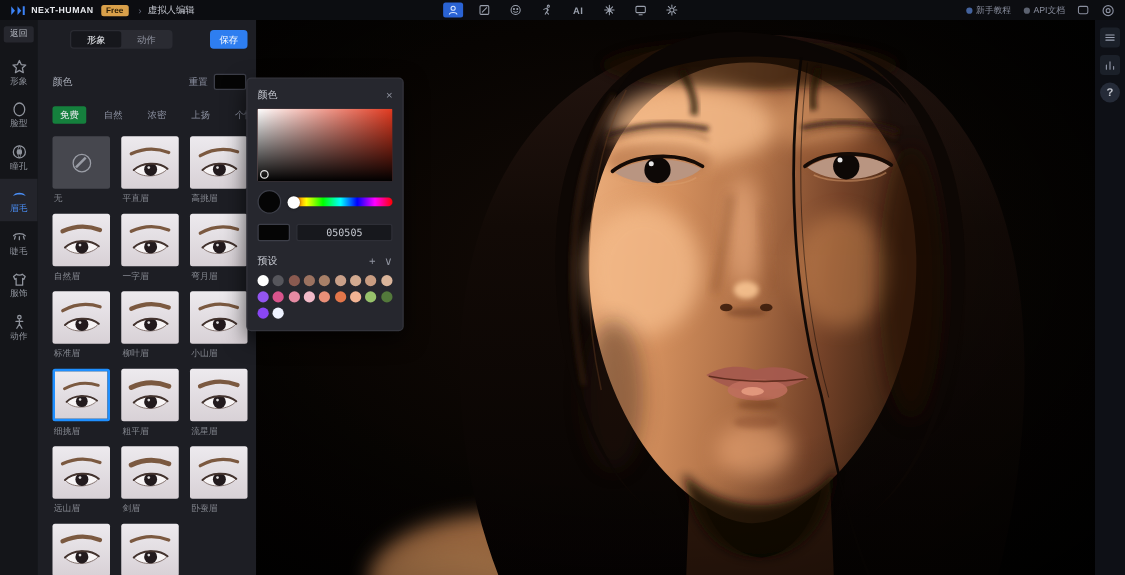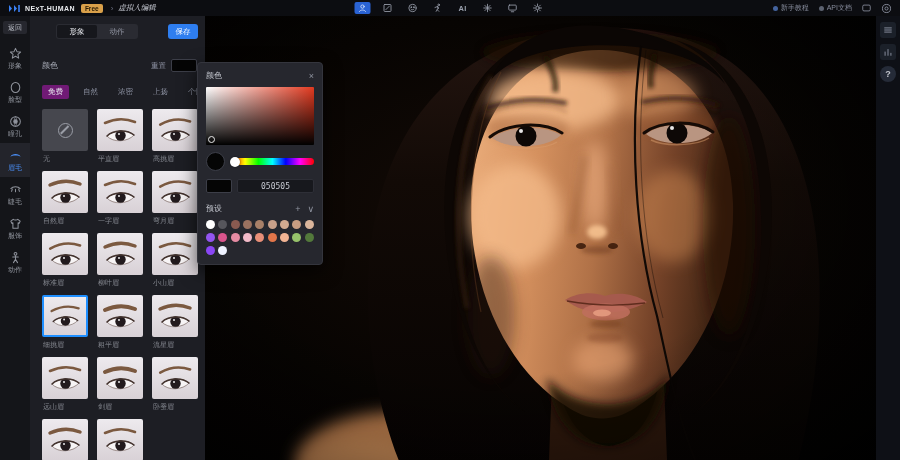--- a/index.html
+++ b/index.html
@@ -6,21 +6,21 @@
   *{box-sizing:border-box;}
   #app{position:relative;width:900px;height:460px;background:#0b0c0f;font-family:"Liberation Sans",sans-serif;overflow:hidden;user-select:none;}
 
   
   header{height:16px;display:flex;align-items:center;background:#0c0d11;padding:0 8px;position:relative;z-index:30;}
   .tb-left{display:flex;align-items:center;gap:4px;}
   .logo-mark svg{display:block;}
   .logo-text{color:#e8eaee;font-size:7px;font-weight:bold;letter-spacing:.4px;}
   .badge{background:#d9a04a;color:#2a1c05;font-size:6.5px;font-weight:bold;padding:0 4px;height:9px;line-height:9px;border-radius:2px;margin-left:2px;}
   .crumb-sep{color:#6b7080;font-size:8px;margin:0 1px 0 4px;}
-  .crumb{color:#c6c9d2;font-size:7.5px;font-style:italic;}
+  .crumb{color:#c6c9d2;font-size:7.5px;}
   .tb-center{position:absolute;left:50%;top:0;height:16px;transform:translateX(-50%);display:flex;align-items:center;gap:9px;}
   .tool-btn{width:16px;height:12px;display:flex;align-items:center;justify-content:center;border-radius:2px;color:#9aa0ad;background:transparent;border:none;padding:0;}
   .tool-btn.active{background:#2a63d4;color:#d9e6ff;}
   .tool-btn .ai{font-size:7.5px;font-weight:bold;letter-spacing:.3px;}
   .tb-right{margin-left:auto;display:flex;align-items:center;gap:9px;}
   .tb-links{display:flex;align-items:center;gap:10px;}
   .tb-link{display:flex;align-items:center;gap:3px;color:#878c9c;font-size:7px;cursor:pointer;}
   .tb-link .dot{width:5px;height:5px;border-radius:50%;background:#44639e;display:inline-block;}
   .tb-link:nth-child(2) .dot{background:#5c6270;}
   .icon-btn{color:#8b90a0;background:none;border:none;padding:0;display:flex;align-items:center;}
@@ -44,21 +44,21 @@
   .tab{width:40px;height:13px;line-height:13px;text-align:center;font-size:7.5px;color:#9195a2;border-radius:2px;cursor:pointer;}
   .tab.sel{background:#16171c;color:#e9ebf0;}
   .save-btn{width:30px;height:15px;background:#2e7ef0;color:#fff;border:none;border-radius:3px;font-size:7.5px;padding:0;font-family:inherit;}
   .color-row{display:flex;align-items:center;justify-content:space-between;margin:20px 8px 0 12px;}
   .cr-label{color:#a9adb8;font-size:8px;}
   .cr-right{display:flex;align-items:center;gap:5px;}
   .reset{color:#8b90a0;font-size:7.5px;cursor:pointer;}
   .swatch{width:26px;height:13px;border:1px solid #3c3e48;border-radius:2px;display:inline-block;cursor:pointer;}
   .chips{display:flex;align-items:center;gap:8px;margin:13px 8px 0 12px;}
   .chip{font-size:7.5px;color:#8b90a0;padding:2px 6px;border-radius:2px;cursor:pointer;white-space:nowrap;}
-  .chip.sel{background:#701a75;color:#e9ebf0;}
+  .chip.sel{background:#15803d;color:#e9ebf0;}
   .grid{display:grid;grid-template-columns:repeat(3,46px);column-gap:9px;row-gap:6px;margin:10px 0 0 12px;}
   .cell{display:flex;flex-direction:column;cursor:pointer;}
   .thumb{width:46px;height:42px;border-radius:2px;background:linear-gradient(180deg,#edeaee,#d8d1d6);overflow:hidden;position:relative;}
   .thumb.sel{border:2px solid #1f8fff;}
   .thumb.none{background:#46474e;display:flex;align-items:center;justify-content:center;}
   .thumb svg{display:block;width:100%;height:100%;}
   .prohibit{width:15px;height:15px;border:1.5px solid #9a9da6;border-radius:50%;position:relative;display:block;}
   .prohibit::after{content:"";position:absolute;left:0.5px;top:5.5px;width:11px;height:1.5px;background:#9a9da6;transform:rotate(-45deg);}
   .cell-label{font-size:7px;color:#84878f;text-align:left;padding:3px 1px 1px;white-space:nowrap;overflow:hidden;}
   .v2 .t-brow{transform:rotate(-4deg) translateY(0.5px);transform-origin:23px 12px;}

